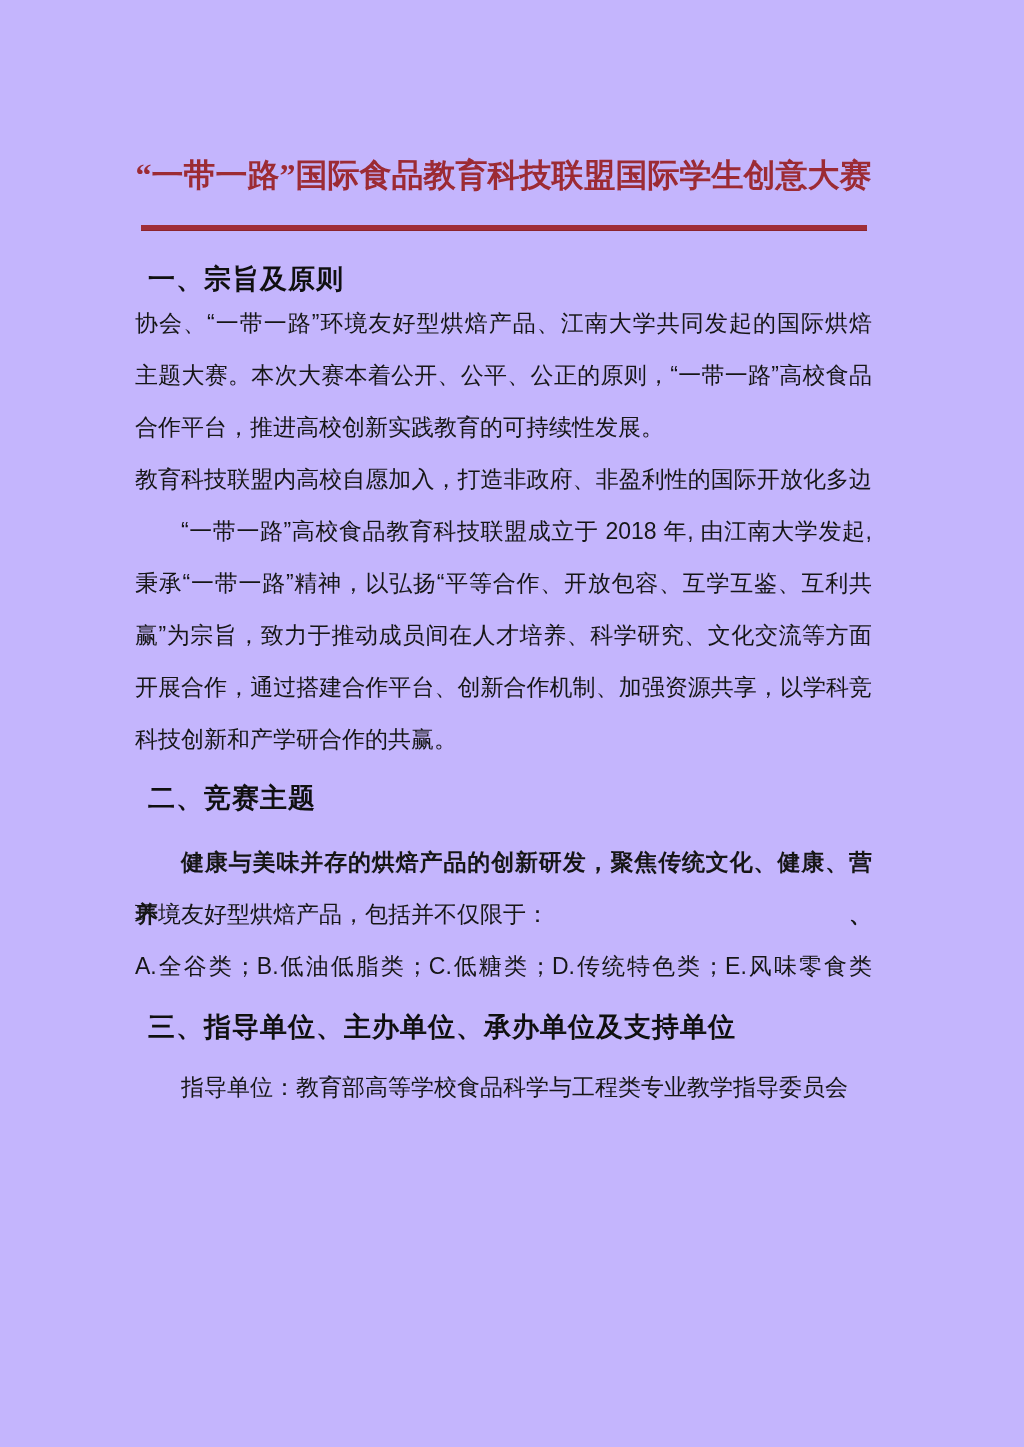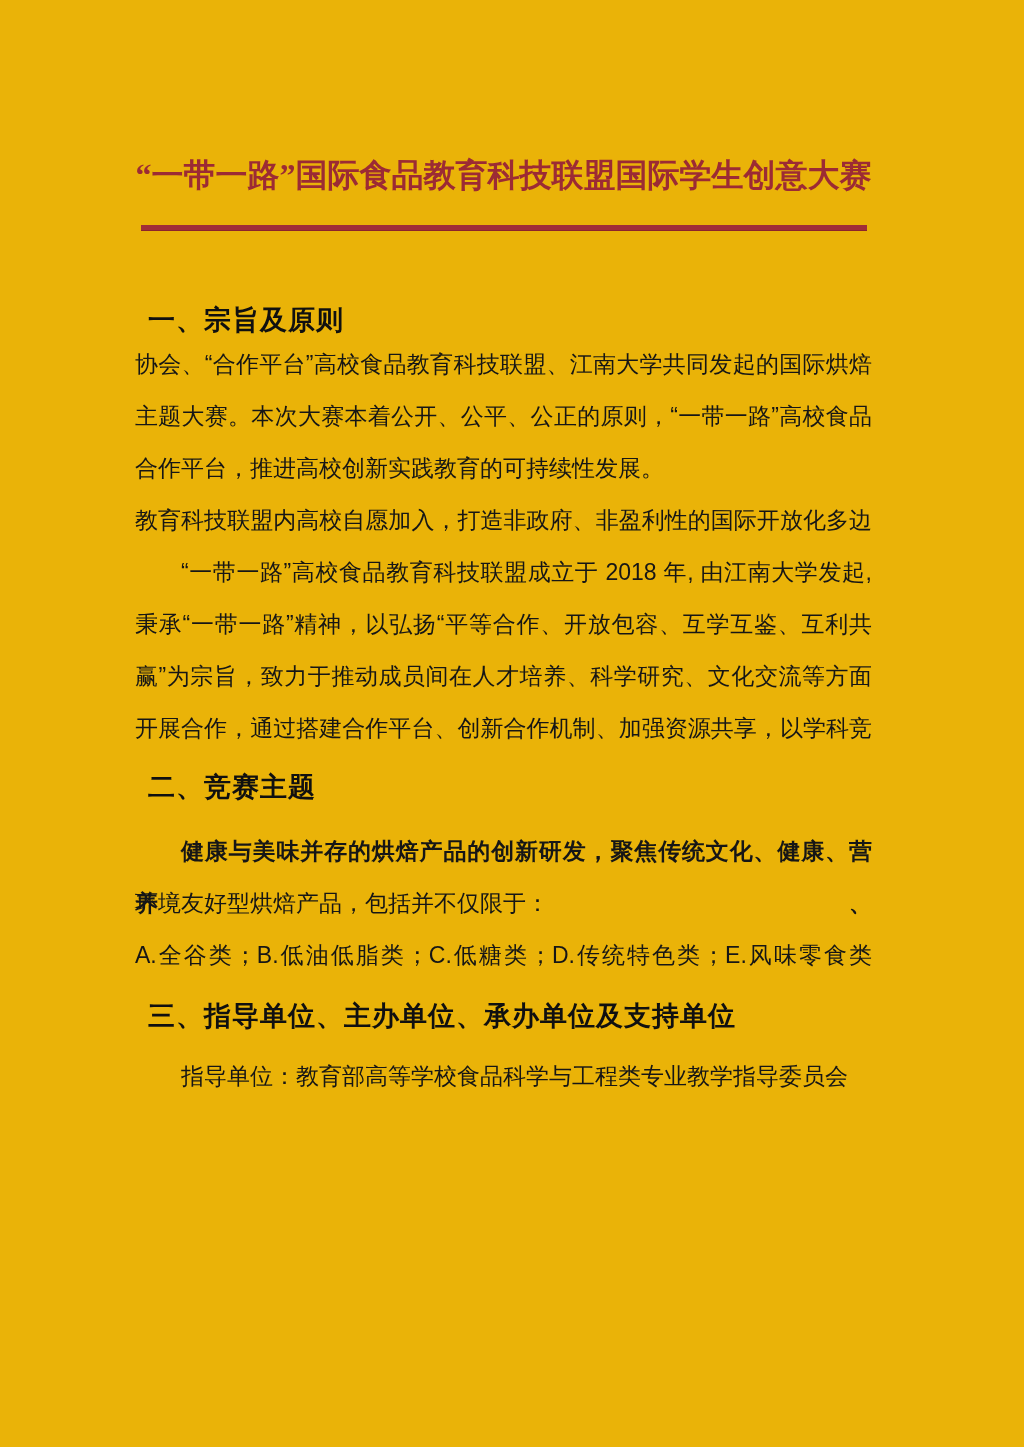--- a/index.html
+++ b/index.html
@@ -5,21 +5,21 @@
   html, body {
     margin: 0;
     padding: 0;
     background: #e9e9e9;
   }
   .page {
     position: relative;
     width: 1024px;
     height: 1447px;
     margin: 0 auto;
-    background: #eab308;
+    background: #c4b5fd;
     overflow: hidden;
     font-family: "Liberation Sans", "DejaVu Sans", sans-serif;
     color: #1c1c1c;
     box-sizing: border-box;
   }
   .content {
     box-sizing: border-box;
     width: 100%;
     height: 100%;
     padding: 0 152px 0 135px;
@@ -44,21 +44,21 @@
   }
   .section-heading {
     margin: 0 0 0 13px;
     font-size: 27px;
     font-weight: 700;
     line-height: 36px;
     color: #101010;
     letter-spacing: 1px;
     white-space: nowrap;
   }
-  .h-first  { margin-top: 71px; }
+  .h-first  { margin-top: 30px; }
   .h-second { margin-top: 15px; }
   .h-third  { margin-top: 17px; }
   .body-line {
     font-size: 23px;
     line-height: 52px;
     height: 52px;
     color: #161616;
     white-space: nowrap;
   }
   .just {
@@ -77,29 +77,30 @@
 
 <div class="page">
   <div class="content">
 
     <div class="doc-title">“一带一路”国际食品教育科技联盟国际学生创意大赛</div>
 
     <div class="title-rule"></div>
 
     <div class="section-heading h-first">一、宗旨及原则</div>
 
-    <div class="body-line just">协会、“合作平台”高校食品教育科技联盟、江南大学共同发起的国际烘焙</div>
+    <div class="body-line just">协会、“一带一路”环境友好型烘焙产品、江南大学共同发起的国际烘焙</div>
     <div class="body-line just">主题大赛。本次大赛本着公开、公平、公正的原则，“一带一路”高校食品</div>
     <div class="body-line">合作平台，推进高校创新实践教育的可持续性发展。</div>
     <div class="body-line just">教育科技联盟内高校自愿加入，打造非政府、非盈利性的国际开放化多边</div>
 
     <div class="body-line just indent">“一带一路”高校食品教育科技联盟成立于 2018 年, 由江南大学发起,</div>
     <div class="body-line just">秉承“一带一路”精神，以弘扬“平等合作、开放包容、互学互鉴、互利共</div>
     <div class="body-line just">赢”为宗旨，致力于推动成员间在人才培养、科学研究、文化交流等方面</div>
     <div class="body-line just">开展合作，通过搭建合作平台、创新合作机制、加强资源共享，以学科竞</div>
+    <div class="body-line">科技创新和产学研合作的共赢。</div>
 
     <div class="section-heading h-second">二、竞赛主题</div>
 
     <div class="body-line just indent after-h2">健康与美味并存的烘焙产品的创新研发，聚焦传统文化、健康、营养、</div>
     <div class="body-line">环境友好型烘焙产品，包括并不仅限于：</div>
     <div class="body-line just">A.全谷类；B.低油低脂类；C.低糖类；D.传统特色类；E.风味零食类</div>
 
     <div class="section-heading h-third">三、指导单位、主办单位、承办单位及支持单位</div>
 
     <div class="body-line indent after-h3">指导单位：教育部高等学校食品科学与工程类专业教学指导委员会</div>

